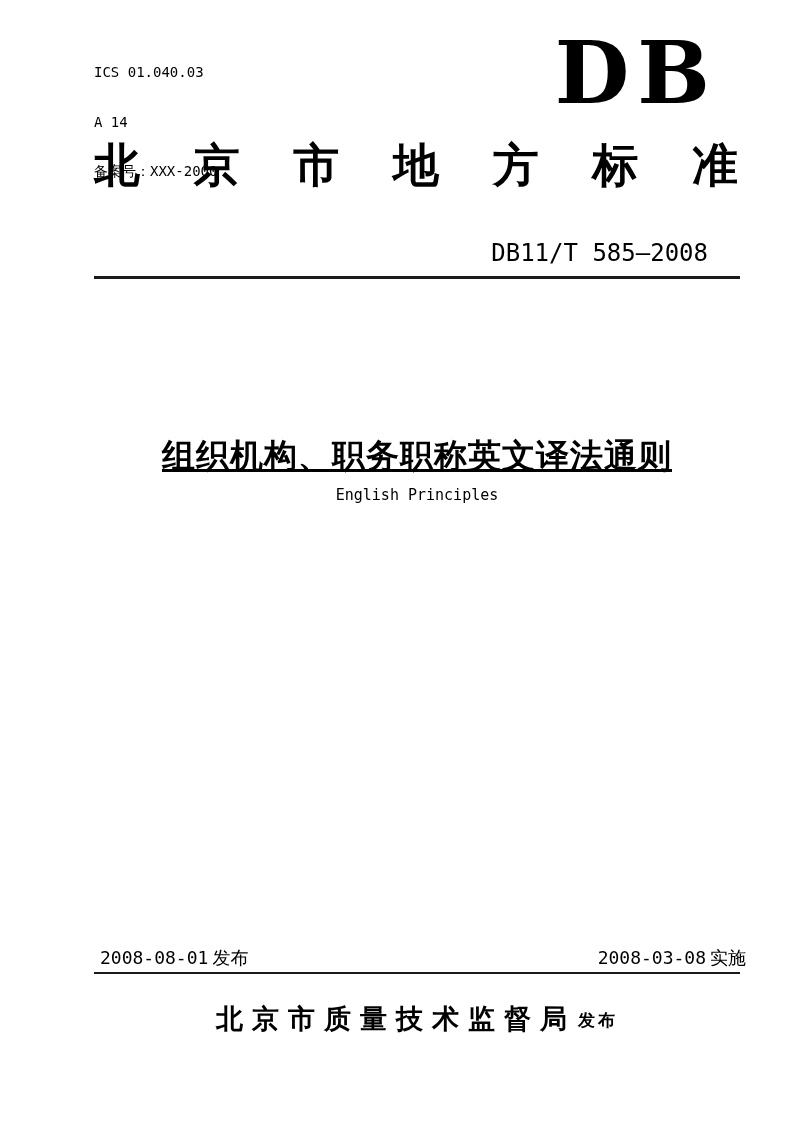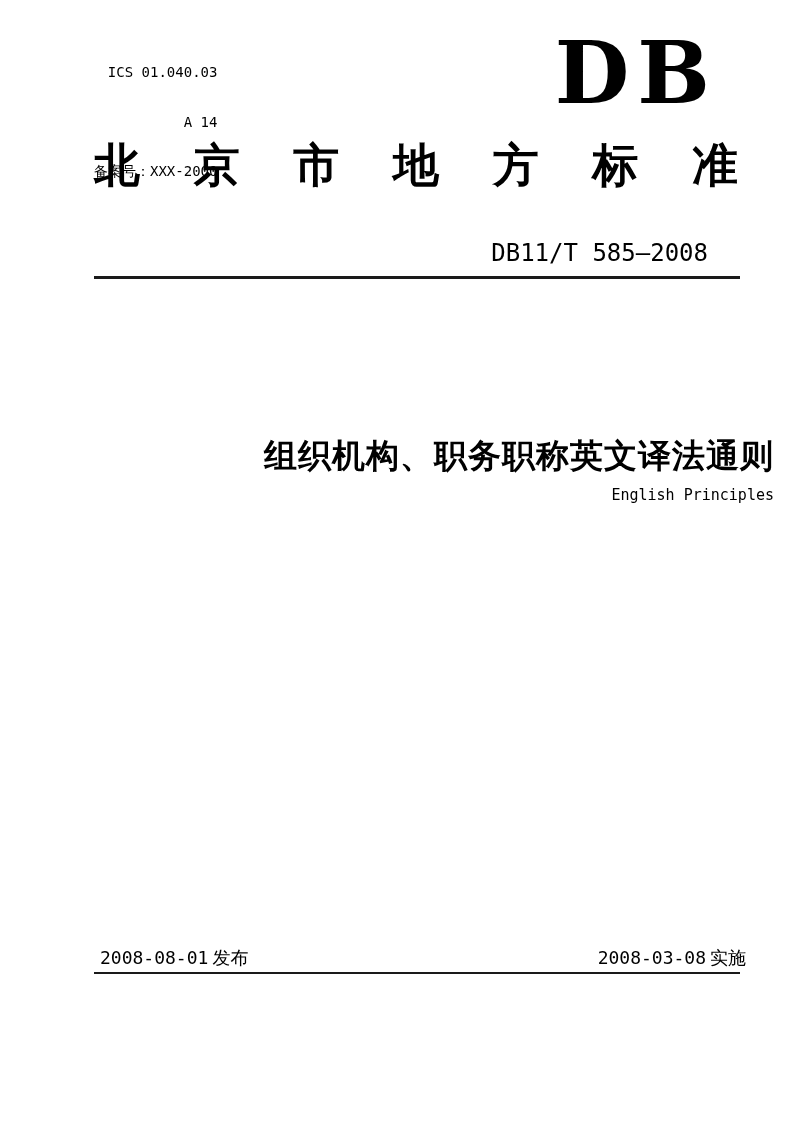--- a/index.html
+++ b/index.html
@@ -1,15 +1,15 @@
 <!DOCTYPE html>
 <html><head>
 <meta charset="utf-8">
 <style>
-  * { margin: 0; padding: 0; box-sizing: border-box; text-align: right; }
+  * { margin: 0; padding: 0; box-sizing: border-box; }
   html, body { background: #ffffff; }
   .page {
     position: relative;
     width: 800px;
     height: 1132px;
     background: #ffffff;
     color: #000000;
     font-family: "DejaVu Sans", sans-serif;
     overflow: hidden;
   }
@@ -69,20 +69,21 @@
     top: 436px;
     width: 714px;
     text-align: center;
   }
   .title-cn {
     font-size: 33px;
     font-weight: bold;
     letter-spacing: 1px;
     line-height: 1.2;
     font-family: "DejaVu Sans", sans-serif;
+    text-decoration: underline;
   }
   .title-en {
     margin-top: 9px;
     font-family: "DejaVu Sans Mono", monospace;
     font-size: 15px;
     line-height: 21px;
     font-weight: 500;
   }
   .date-row {
     position: absolute;
@@ -166,14 +167,17 @@
     <div class="date-item">
       <span>2008-08-01</span><span class="date-label">发布</span>
     </div>
     <div class="date-item">
       <span>2008-03-08</span><span class="date-label">实施</span>
     </div>
   </div>
 
   <div class="rule-bottom"></div>
 
+  <div class="publisher-row">
+    <span class="publisher-name">北京市质量技术监督局</span><span class="publisher-suffix">发布</span>
+  </div>
 
 </div>
 
 </body></html>

